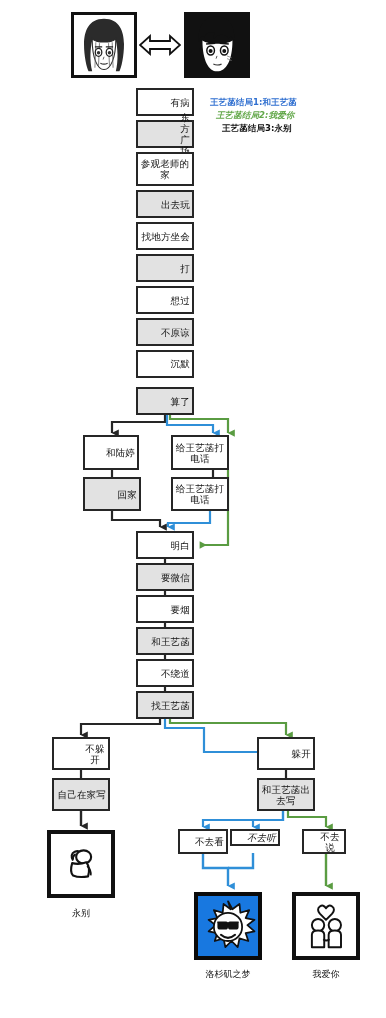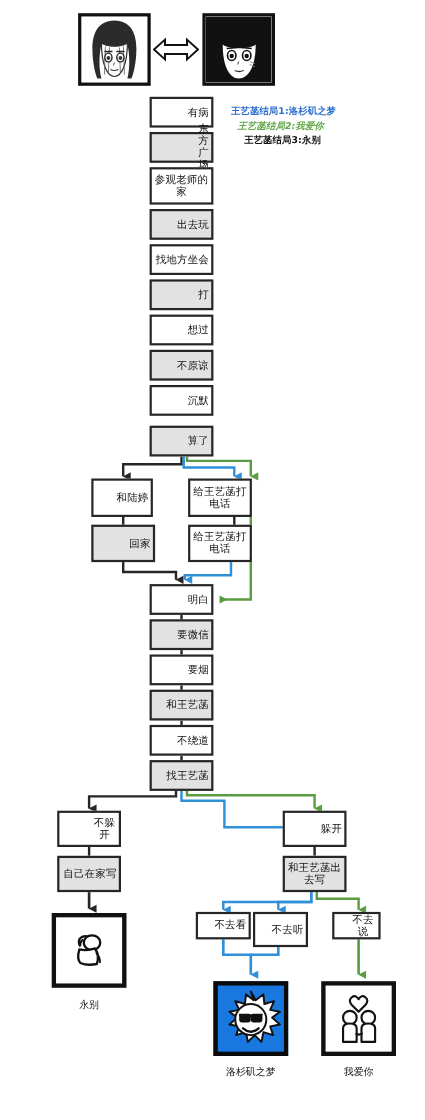--- a/index.html
+++ b/index.html
@@ -152,21 +152,21 @@
       <ellipse cx="41" cy="39" rx="4.2" ry="5" fill="#fff" stroke="#111" stroke-width="1.6"></ellipse>
       <circle cx="26" cy="39.5" r="2.2" fill="#111"></circle>
       <circle cx="41" cy="39.5" r="2.2" fill="#111"></circle>
       <path d="M21 32 L31 31 M36 31 L46 32" stroke="#111" stroke-width="1.6"></path>
       <path d="M33 45 L32 48" stroke="#444" stroke-width="1"></path>
       <path d="M29 54 Q33 56 38 54" stroke="#333" stroke-width="1.3" fill="none"></path>
       <path d="M44 45 l5 2 M44 48 l5 2" stroke="#888" stroke-width="0.9"></path>
     </svg>
   </div>
 
-  <div class="legend lg1" style="left:210px;top:97px;">王艺菡结局1:洛杉矶之梦</div>
+  <div class="legend lg1" style="left:210px;top:97px;">王艺菡结局1:和王艺菡</div>
   <div class="legend lg2" style="left:216px;top:110px;font-style:italic;">王艺菡结局2:我爱你</div>
   <div class="legend lg3" style="left:222px;top:123px;">王艺菡结局3:永别</div>
 
   <div class="node" style="left:136px;top:88px;width:58px;height:28px;">
     <span>有病</span>
     </div>
 
   <div class="node gray" style="left:136px;top:120px;width:58px;height:28px;padding-left:44px;">
     <span>东方广场</span>
     </div>
@@ -256,21 +256,21 @@
     </div>
 
   <div class="node gray" style="left:257px;top:778px;width:58px;height:33px;">
     <span>和王艺菡出去写</span>
     </div>
 
   <div class="node" style="left:178px;top:829px;width:50px;height:25px;">
     <span>不去看</span>
     </div>
 
-  <div class="node" style="left:230px;top:829px;width:50px;height:32px;">
+  <div class="node" style="left:230px;top:829px;width:50px;height:17px;font-style:italic;">
     <span>不去听</span>
     </div>
 
   <div class="node" style="left:302px;top:829px;width:44px;height:25px;padding-left:12px;">
     <span>不去说</span>
     </div>
 
   <div class="ending" style="left:47px;top:830px;width:68px;height:68px;">
     <svg viewBox="0 0 68 68" width="100%" height="100%">
       <rect width="68" height="68" fill="#fff"></rect>

